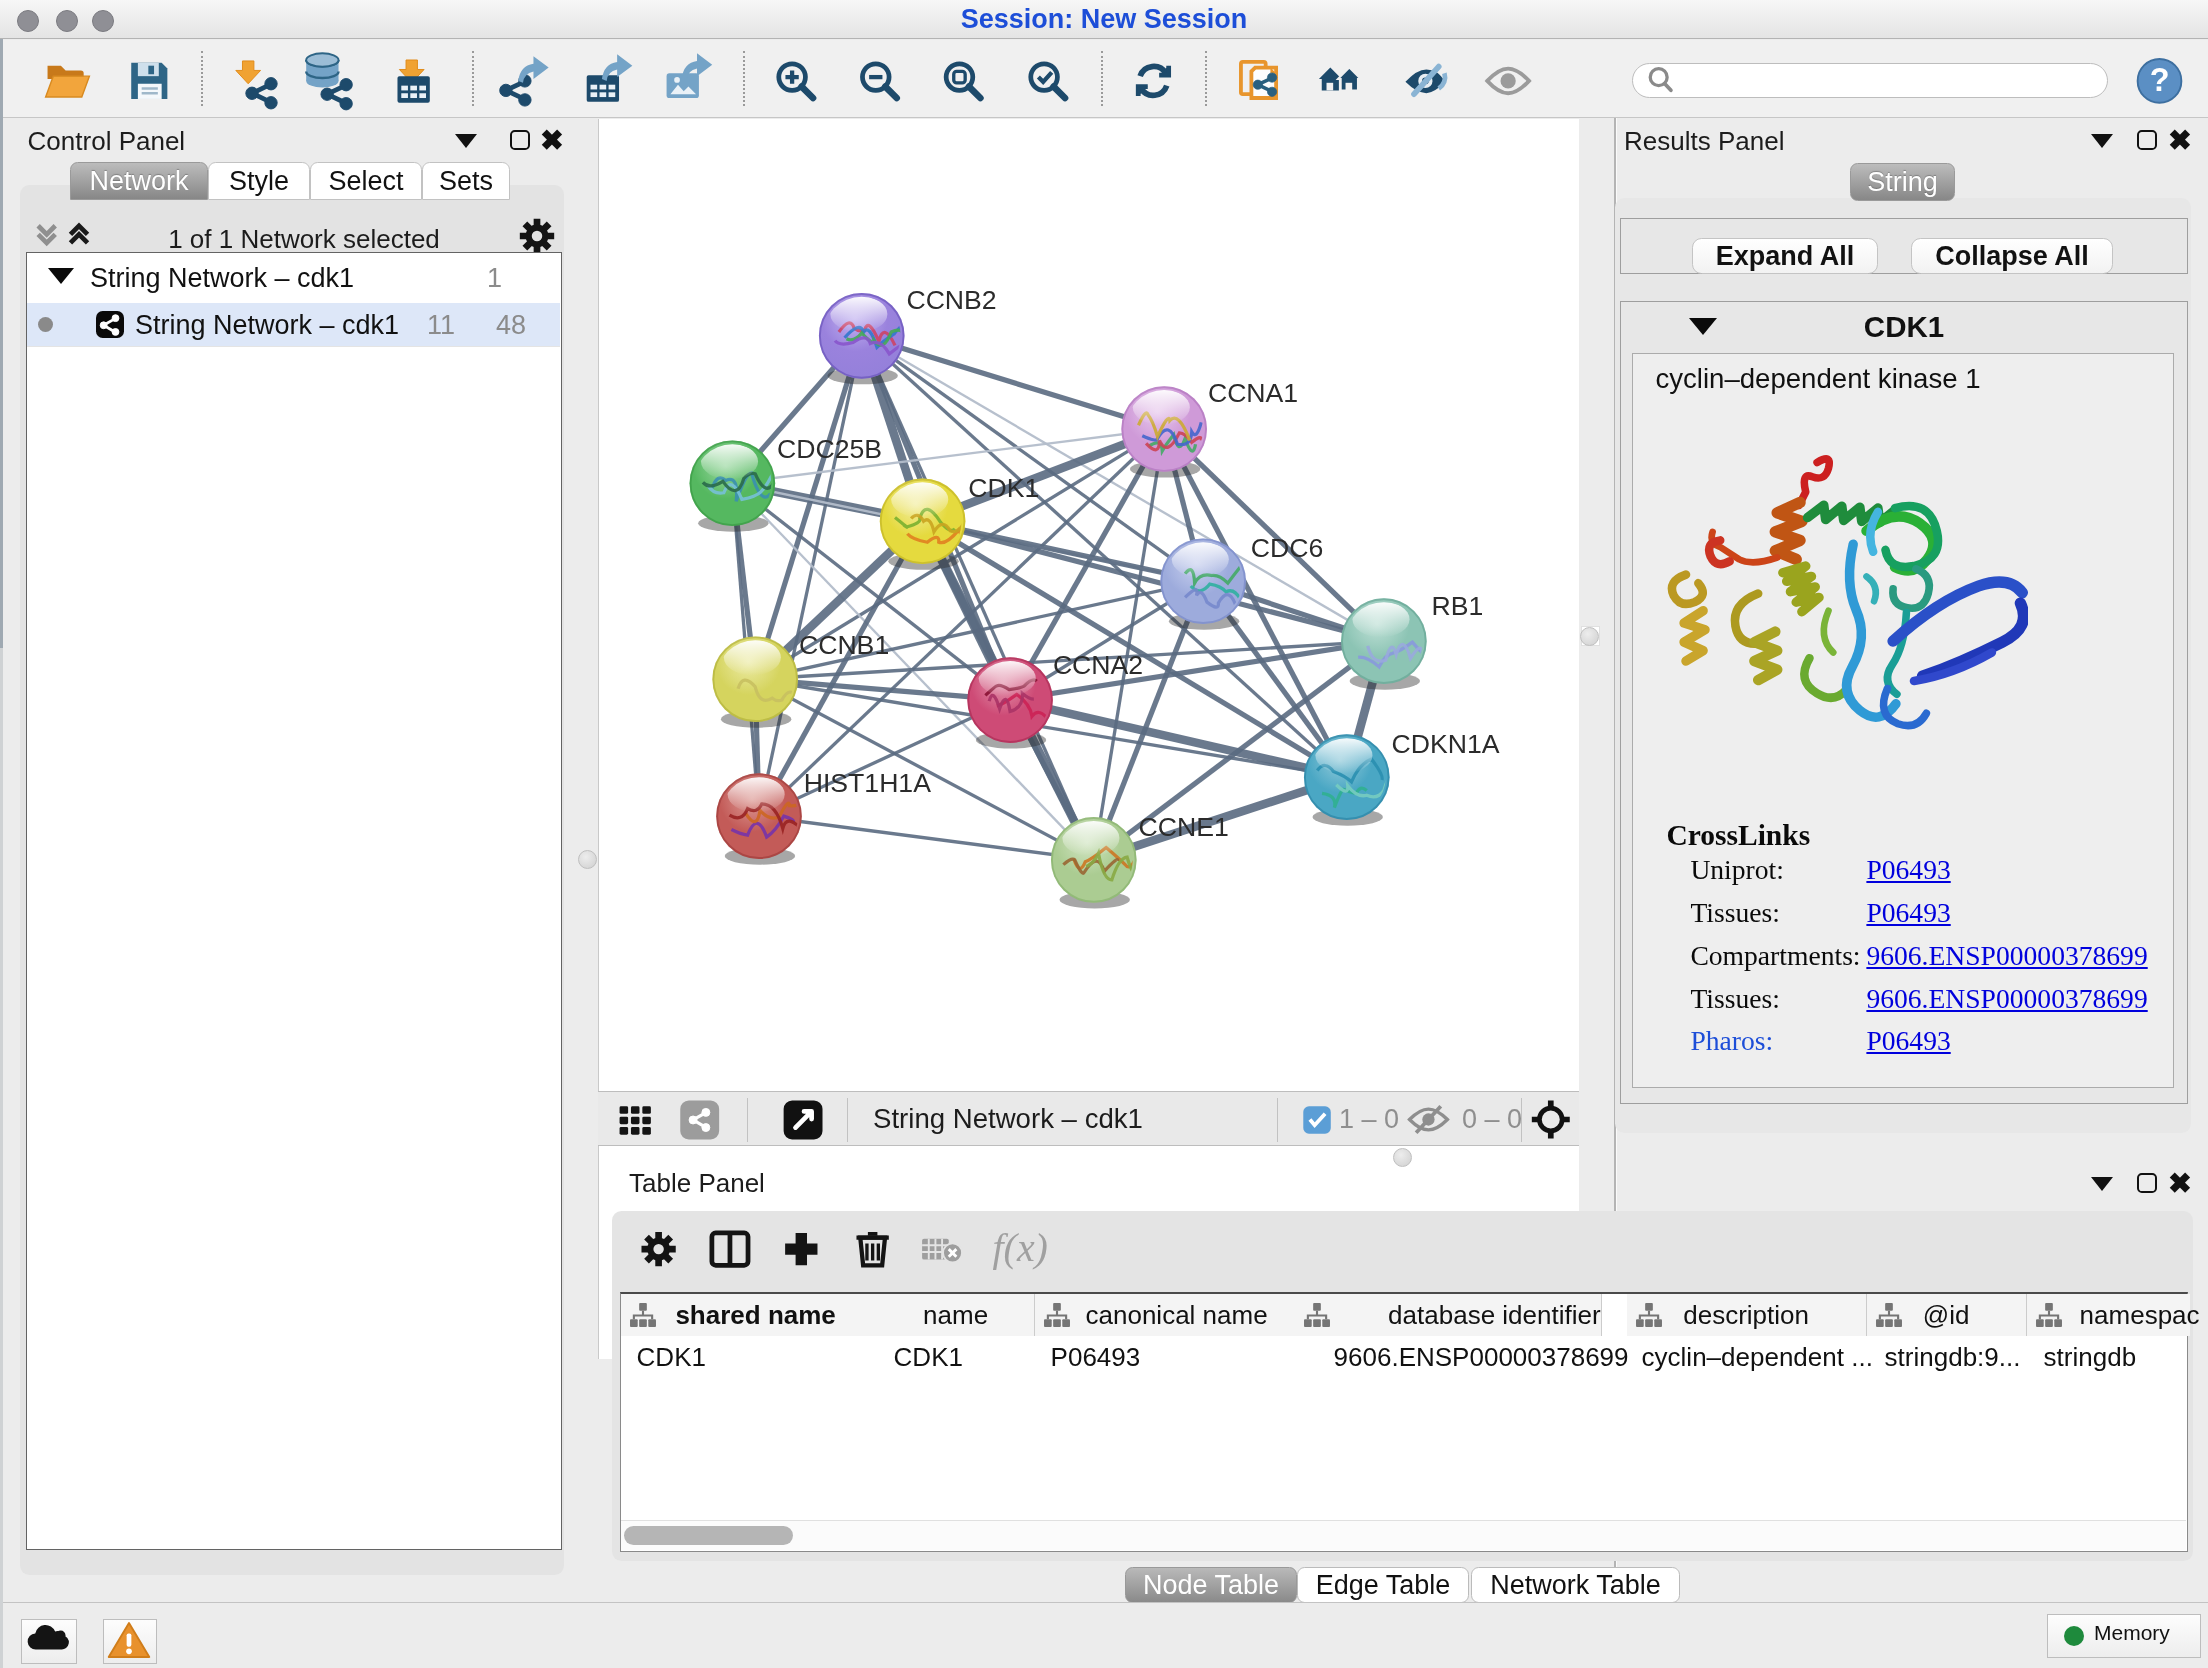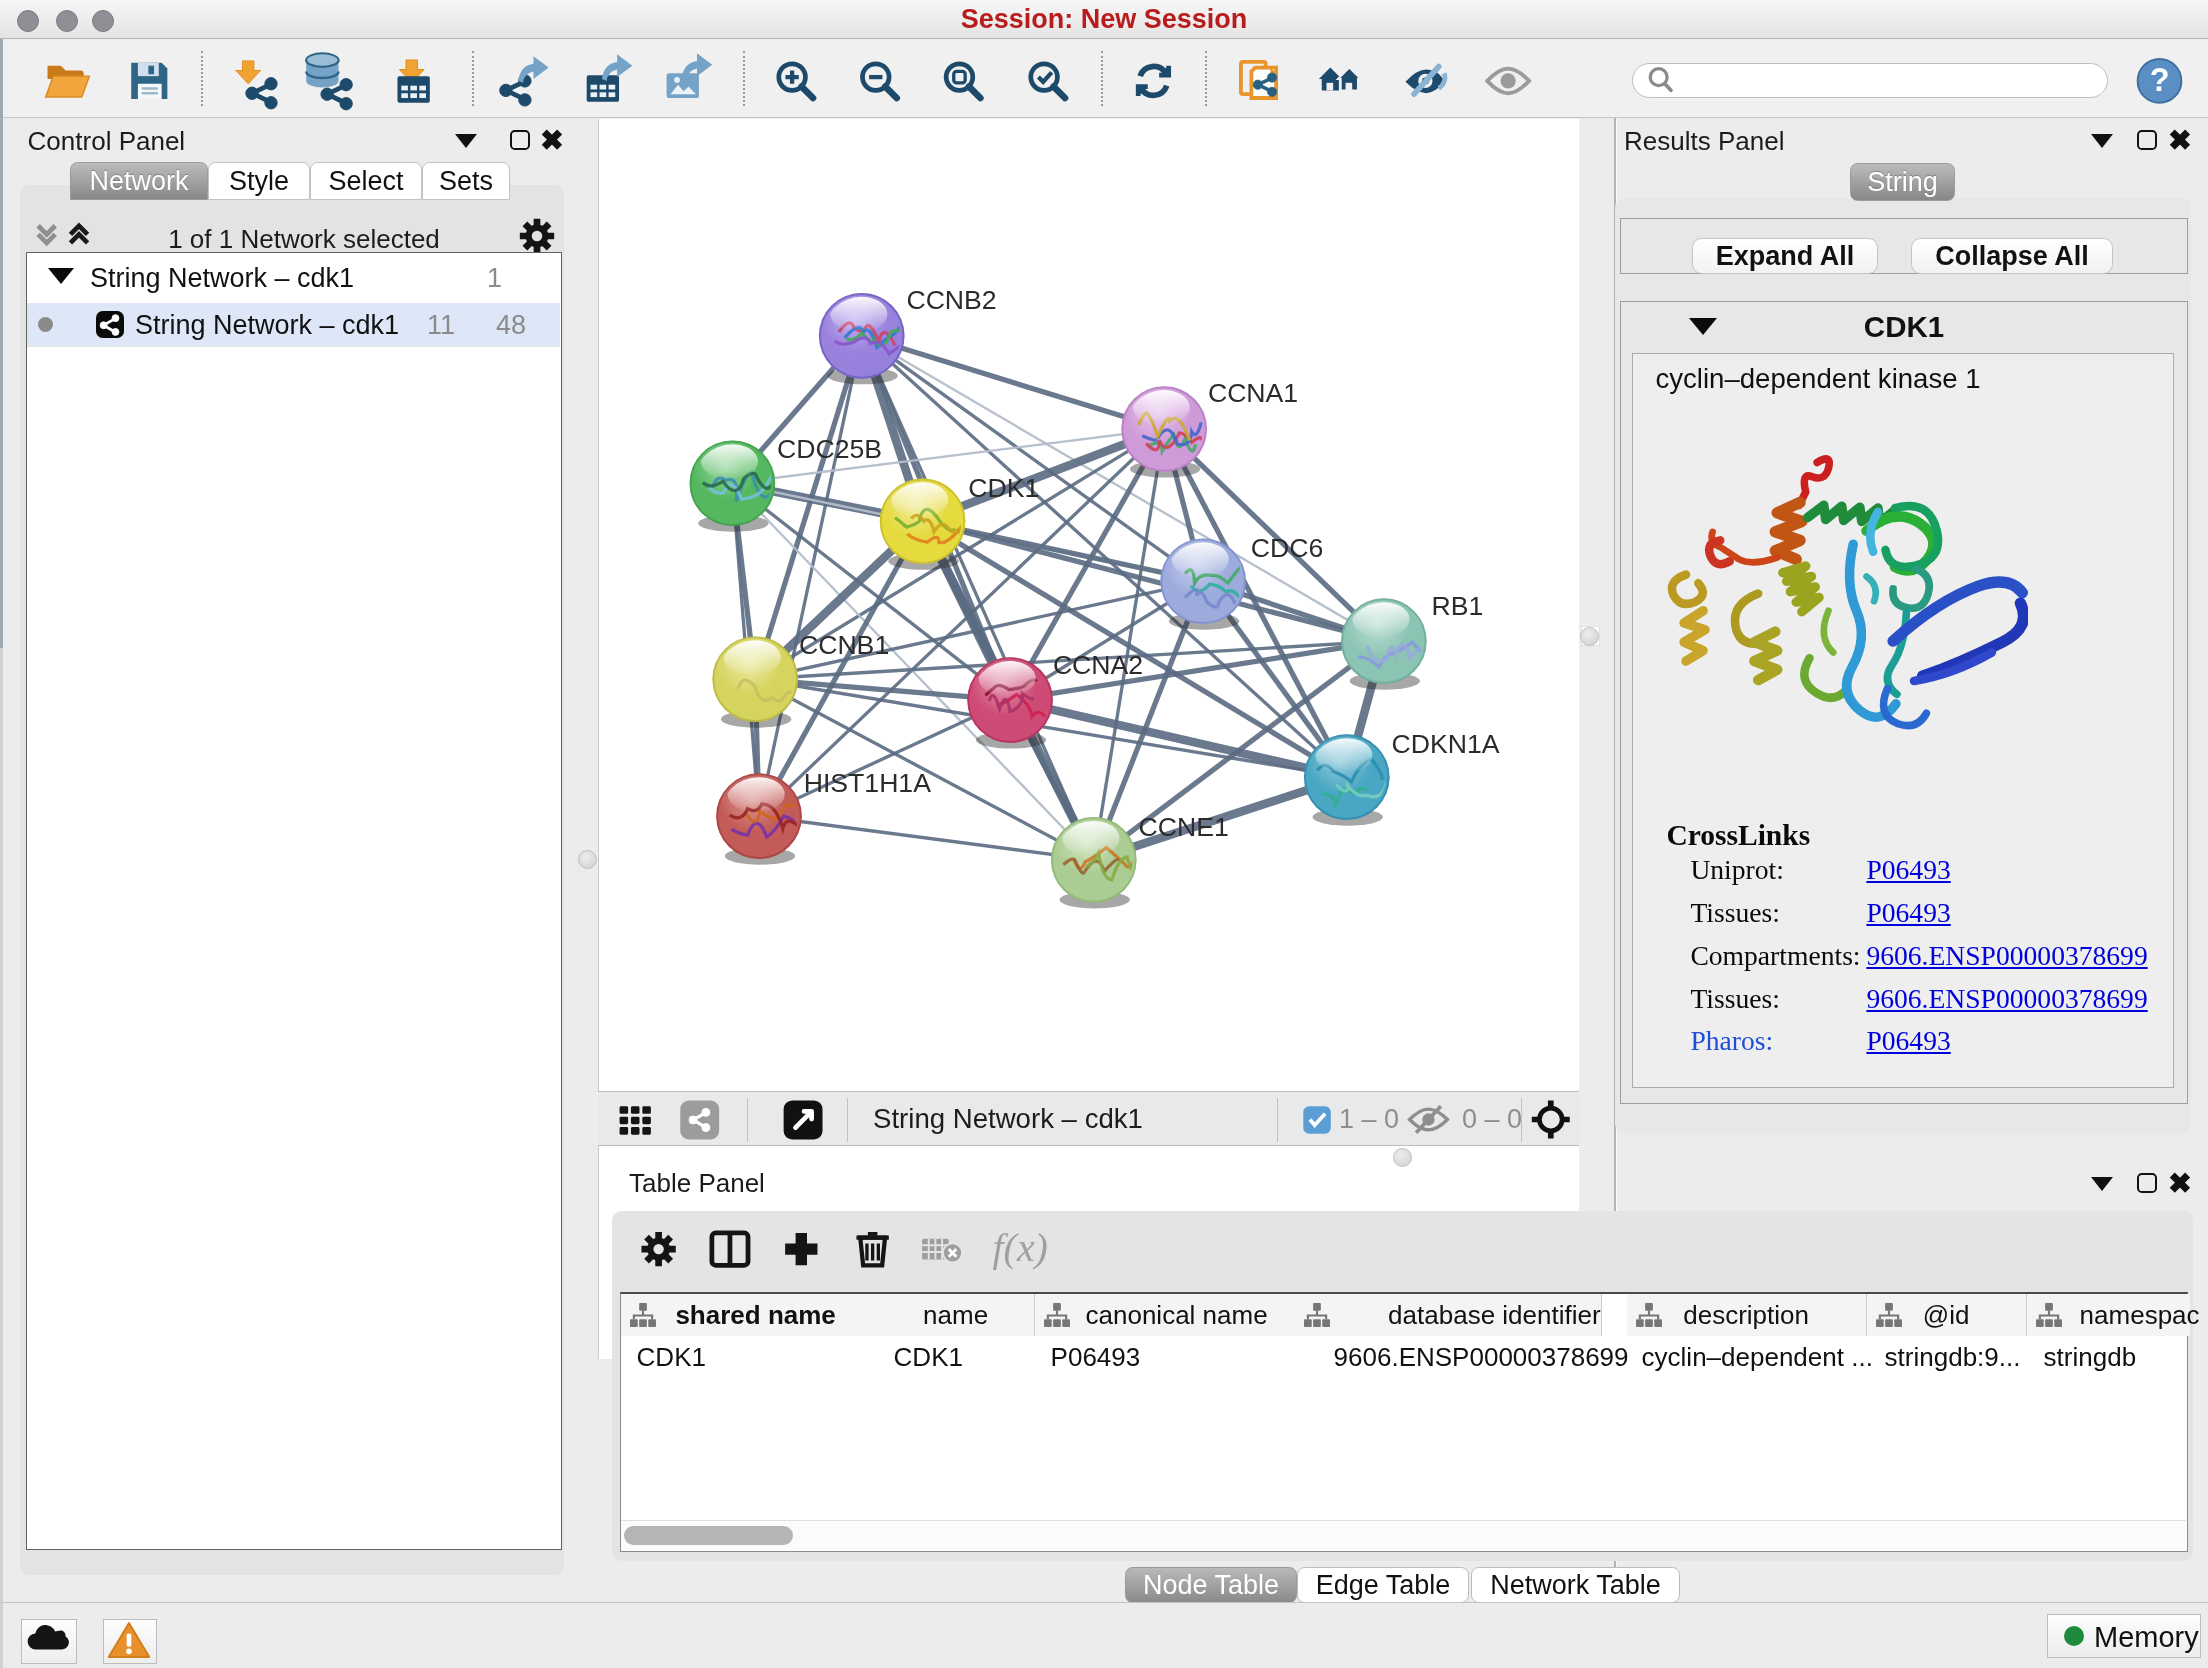--- a/index.html
+++ b/index.html
@@ -5,21 +5,21 @@
 * { margin:0; padding:0; box-sizing:border-box; }
 html,body { width:2208px; height:1668px; }
 body { font-family:"Liberation Sans", sans-serif; background:#ececec; position:relative; overflow:hidden; }
 .abs { position:absolute; }
 
 #titlebar { left:0; top:0; width:2208px; height:39px;
   background:linear-gradient(#f7f7f7,#e4e4e4); border-bottom:1px solid #b3b3b3; }
 .tlight { position:absolute; top:9.5px; width:22px; height:22px; border-radius:50%;
   background:#8f8f95; border:1px solid #7b7b81; }
 #title { position:absolute; top:0; left:0; width:2208px; height:39px; text-align:center;
-  font-size:27px; line-height:38px; color:#b91c1c; font-weight:bold;border-radius:10px; }
+  font-size:27px; line-height:38px; color:#1d4ed8; font-weight:bold;border-radius:10px; }
 
 #toolbar { left:0; top:40px; width:2208px; height:78px; background:#f0f0f0; border-bottom:1px solid #c6c6c6; }
 .tsep { position:absolute; top:11.4px; height:55px; width:0; border-left:2.9px dotted #9a9a9a; }
 #searchbox { position:absolute; left:1632px; top:23px; width:476px; height:35px; background:#fff;
   border:1.9px solid #bdbdbd; border-radius:18px; }
 
 .phead { font-size:26px; color:#1c1c1c; }
 .pbtn-tri { width:0; height:0; border-left:11.4px solid transparent; border-right:11.4px solid transparent; border-top:14.3px solid #111; }
 .pbtn-sq { width:20px; height:20px; border:2.9px solid #111; border-radius:4.8px; }
 .xmark { font-size:28.5px; font-weight:bold; color:#111; line-height:21px; }
@@ -819,19 +819,19 @@
   <path d="M15,31 a8.5,8.5 0 0 1 -1,-17 a11,11 0 0 1 21,-2 a5.5,5.5 0 0 1 8,4 a7.5,7.5 0 0 1 -2,15 z" fill="#141414"></path>
   <circle cx="41" cy="16" r="5" fill="#141414"></circle>
       </svg></div>
   <div class="sbtn" style="left:103px; width:54px;" id="warnbtn"><svg width="50" height="41" viewBox="0 0 53 43">
   <path d="M26.5,3 L48,39 H5 z" fill="#e8912c" stroke="#d07d1a" stroke-width="2" stroke-linejoin="round"></path>
   <rect x="24" y="14" width="5" height="14" rx="2" fill="#fff"></rect>
   <circle cx="26.5" cy="33" r="3" fill="#fff"></circle>
       </svg></div>
   <div class="sbtn" style="left:2047px; top:11.4px; width:154px; height:44px;">
     <div style="position:absolute; left:16px; top:10.5px; width:20px; height:20px; border-radius:50%; background:#1e8a3c;"></div>
-    <div style="position:absolute; left:46px; top:5.7px; font-size:29px; color:#111;">Memory</div>
+    <div style="position:absolute; left:46px; top:5.7px; font-size:21px; color:#111;">Memory</div>
   </div>
 </div>
 
 <div class="abs" style="left:0; top:39px; width:2.9px; height:609px; background:#9fa9b2;"></div>
 <div class="abs" style="left:0; top:648px; width:2.9px; height:1021px; background:#cfd2d4;"></div>
 
 
 </body></html>

